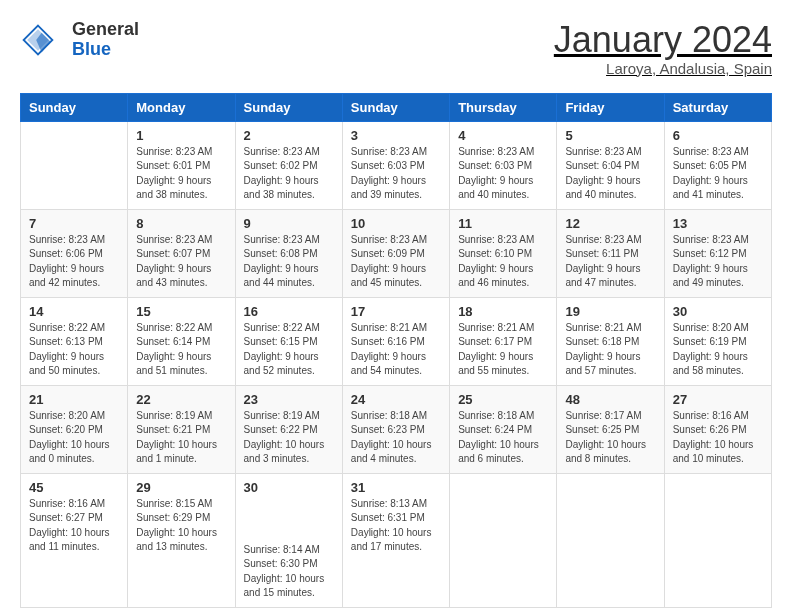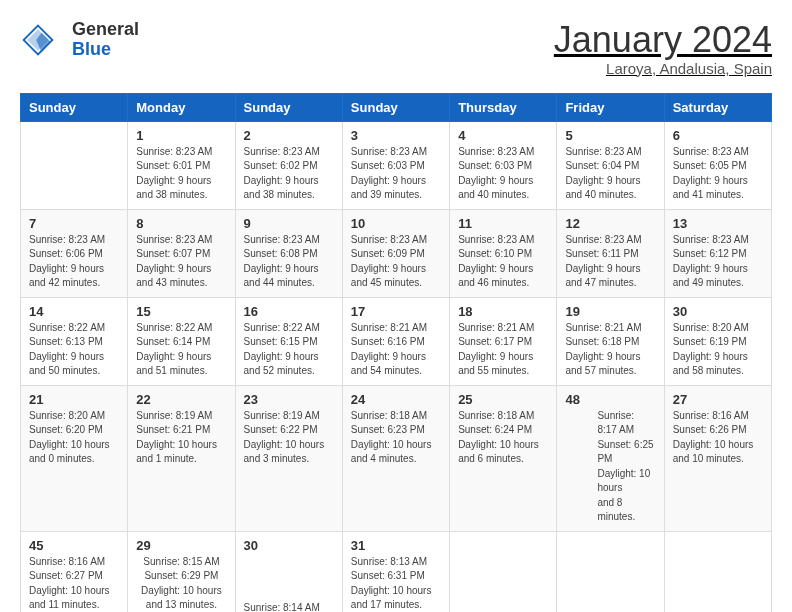--- a/index.html
+++ b/index.html
@@ -301,21 +301,21 @@
         </td>
         <td>
           <span class="day-num">25</span>
           <div class="day-info" style="white-space: pre-line;">Sunrise: 8:18 AM
 Sunset: 6:24 PM
 Daylight: 10 hours
 and 6 minutes.</div>
         </td>
         <td>
           <span class="day-num">48</span>
-          <div class="day-info" style="white-space: pre-line; margin-left: 32px;">Sunrise: 8:17 AM
+          <div class="day-info" style="white-space: pre-line;">Sunrise: 8:17 AM
 Sunset: 6:25 PM
 Daylight: 10 hours
 and 8 minutes.</div>
         </td>
         <td>
           <span class="day-num">27</span>
           <div class="day-info" style="white-space: pre-line;">Sunrise: 8:16 AM
 Sunset: 6:26 PM
 Daylight: 10 hours
 and 10 minutes.</div>
@@ -324,21 +324,21 @@
       <tr>
         <td>
           <span class="day-num">45</span>
           <div class="day-info" style="white-space: pre-line;">Sunrise: 8:16 AM
 Sunset: 6:27 PM
 Daylight: 10 hours
 and 11 minutes.</div>
         </td>
         <td>
           <span class="day-num">29</span>
-          <div class="day-info" style="white-space: pre-line; text-align: center;">Sunrise: 8:15 AM
+          <div class="day-info" style="white-space: pre-line;">Sunrise: 8:15 AM
 Sunset: 6:29 PM
 Daylight: 10 hours
 and 13 minutes.</div>
         </td>
         <td>
           <span class="day-num">30</span>
           <div class="day-info" style="white-space: pre-line; margin-top: 48px;">Sunrise: 8:14 AM
 Sunset: 6:30 PM
 Daylight: 10 hours
 and 15 minutes.</div>

